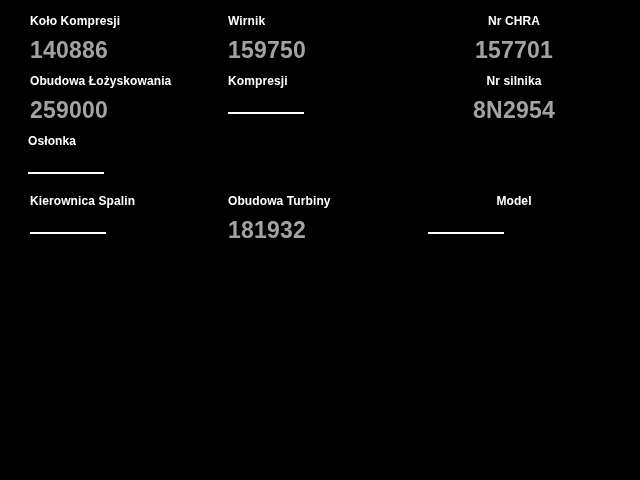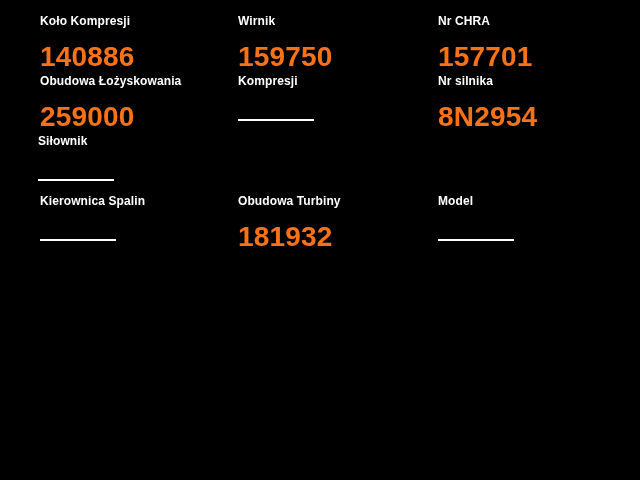--- a/index.html
+++ b/index.html
@@ -14,49 +14,49 @@
     font-family: "Liberation Sans", sans-serif;
     color: #ffffff;
   }
   .spec-grid {
     position: absolute;
     left: 0;
     top: 0;
     width: 640px;
     height: 480px;
     box-sizing: border-box;
-    padding: 14px 0 0 10px;
+    padding: 14px 0 0 0;
   }
   .row {
     display: flex;
     flex-direction: row;
     width: 640px;
     height: 60px;
   }
   .cell {
     box-sizing: border-box;
     width: 200px;
     padding-left: 30px;
   }
   .cell.col2 { padding-left: 28px; }
-  .cell.col3 { padding-left: 28px; }
+  .cell.col3 { padding-left: 28px; text-align: center; }
   .field-label {
     font-size: 12px;
     font-weight: bold;
     line-height: 14px;
     color: #ffffff;
     letter-spacing: 0.1px;
     white-space: nowrap;
   }
   .field-value {
-    font-size: 28px;
+    font-size: 23px;
     font-weight: bold;
     line-height: 24px;
-    color: #f97316;
-    margin-top: 17px;
+    color: #a3a3a3;
+    margin-top: 10px;
     letter-spacing: 0.2px;
     white-space: nowrap;
   }
   .field-value.empty {
     height: 24px;
     position: relative;
   }
   .field-value.empty::before {
     content: "";
     position: absolute;
@@ -97,21 +97,21 @@
       <div class="field-value empty"></div>
     </div>
     <div class="cell col3">
       <div class="field-label">Nr silnika</div>
       <div class="field-value">8N2954</div>
     </div>
   </div>
 
   <div class="row">
     <div class="cell col2">
-      <div class="field-label">Siłownik</div>
+      <div class="field-label">Osłonka</div>
       <div class="field-value empty"></div>
     </div>
   </div>
 
   <div class="row">
     <div class="cell col1">
       <div class="field-label">Kierownica Spalin</div>
       <div class="field-value empty"></div>
     </div>
     <div class="cell col2">

